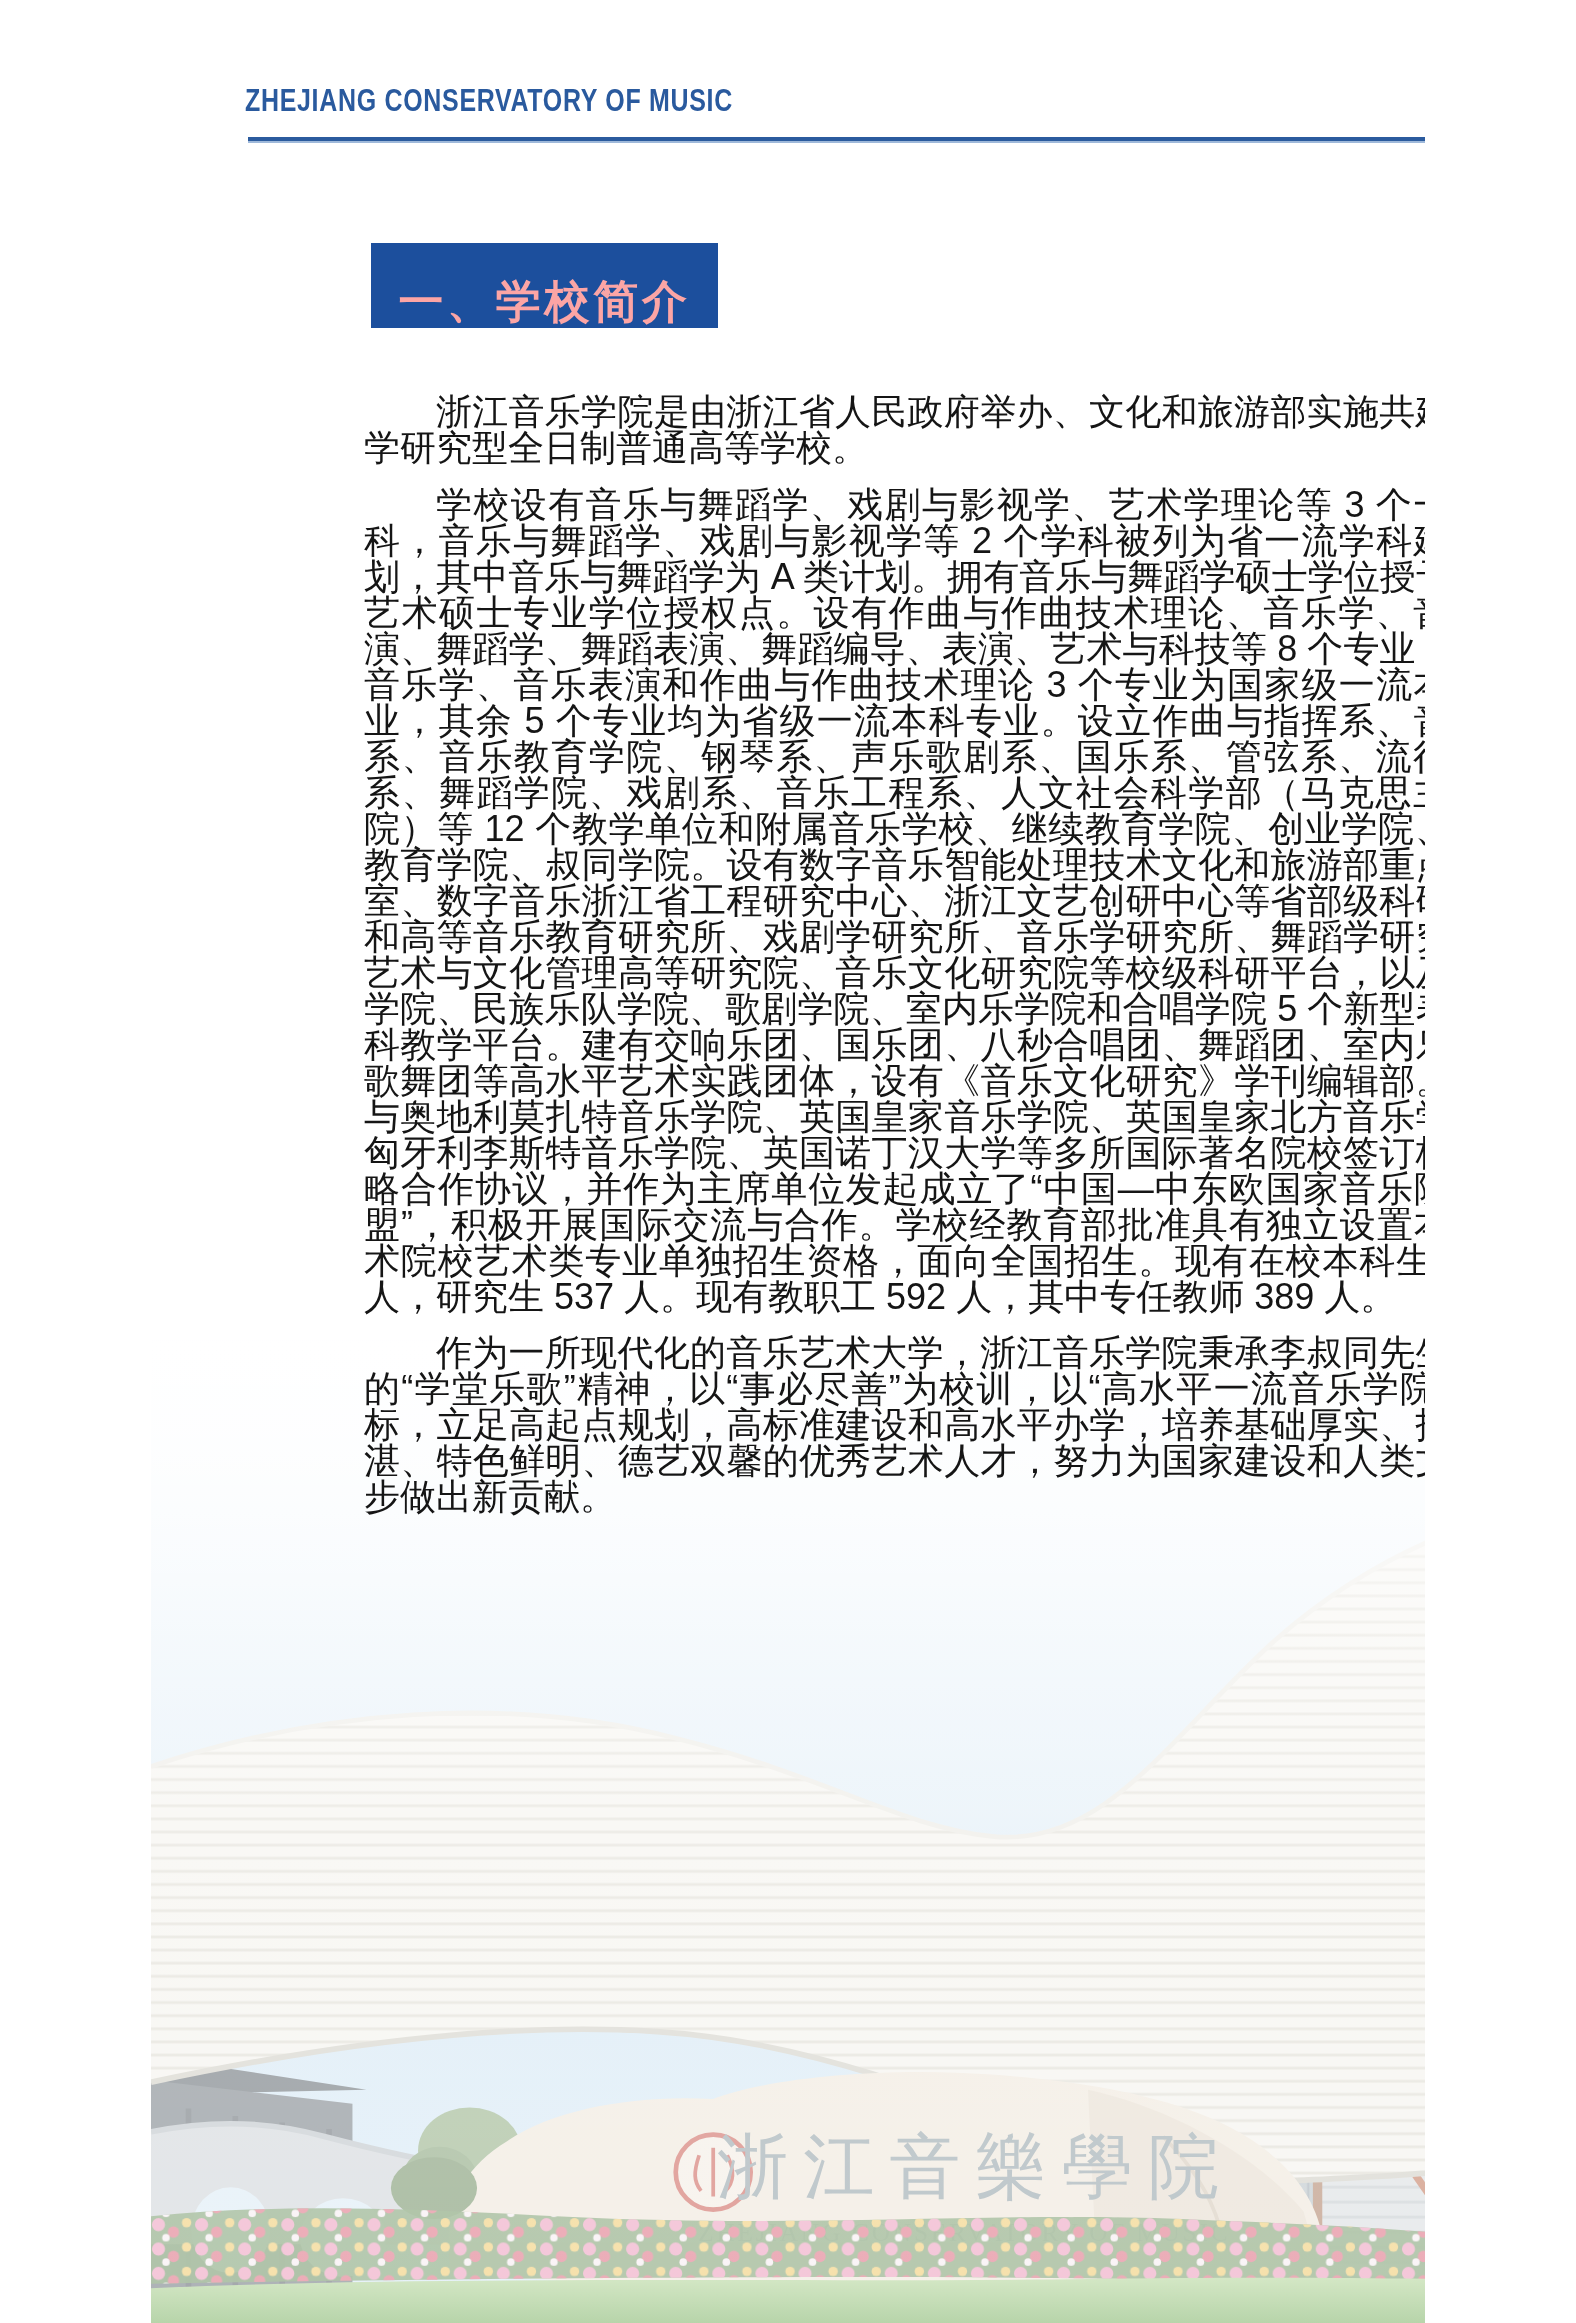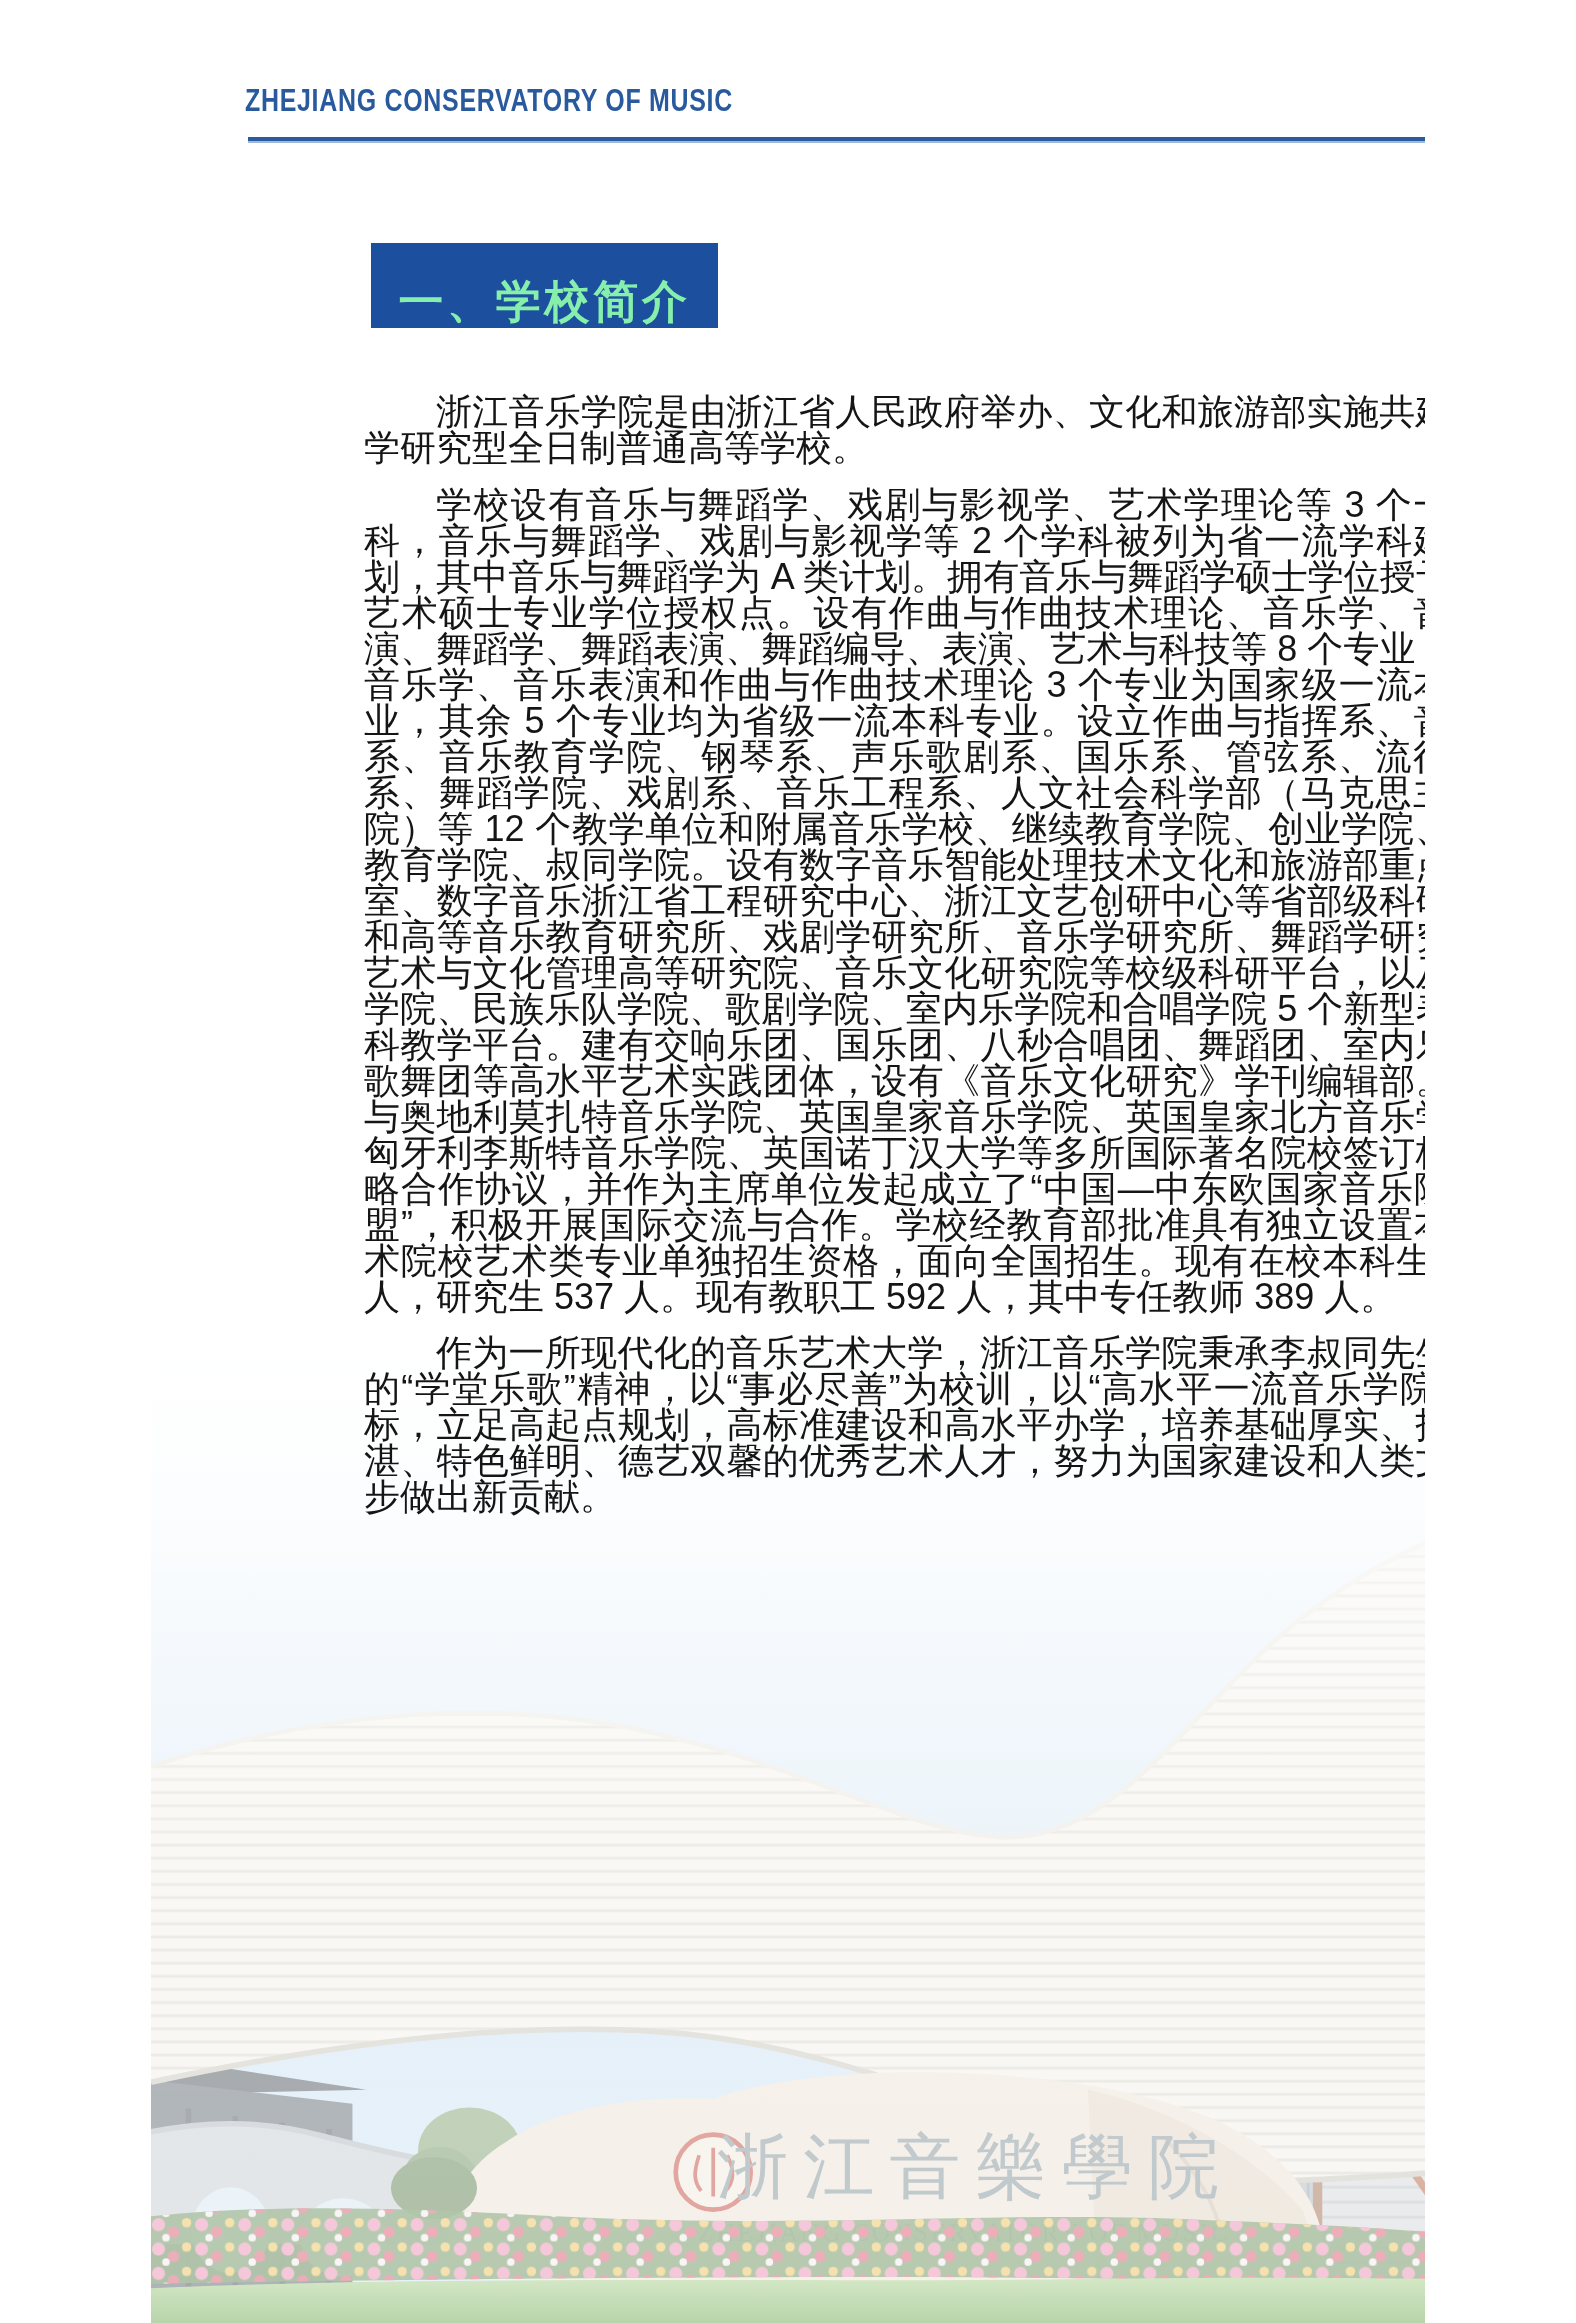--- a/index.html
+++ b/index.html
@@ -15,21 +15,21 @@
   }
   .rule{
     position:absolute;left:97px;top:137px;width:1396px;height:5.6px;
     background:linear-gradient(180deg,#2b5b9e 0 62%,#9fb9da 62% 100%);
   }
   .banner{
     position:absolute;left:220px;top:243px;width:347px;height:85px;
     background:#1c4f9d;display:flex;align-items:center;justify-content:center;
   }
   .banner span{
-    color:#86efac;font-size:45px;font-weight:bold;letter-spacing:3.7px;
+    color:#fca5a5;font-size:45px;font-weight:bold;letter-spacing:3.7px;
     font-family:Liberation Sans, sans-serif;white-space:nowrap;margin-top:32px;
   }
   .bodytext{
     position:absolute;left:213px;top:394px;width:1160px;z-index:2;
     color:#151515;font-size:36px;line-height:36px;text-align:justify;
   }
   .bodytext p{margin:0 0 20.6px 0;text-indent:2em;}
   .photo{
     position:absolute;left:0;top:1340px;width:1577px;height:984px;z-index:1;
   }

